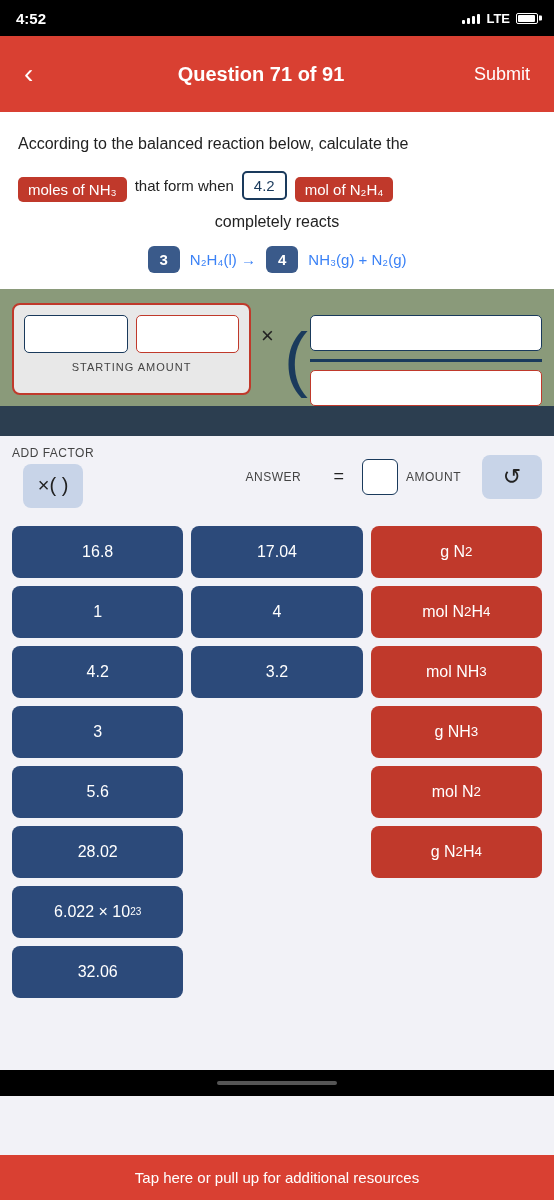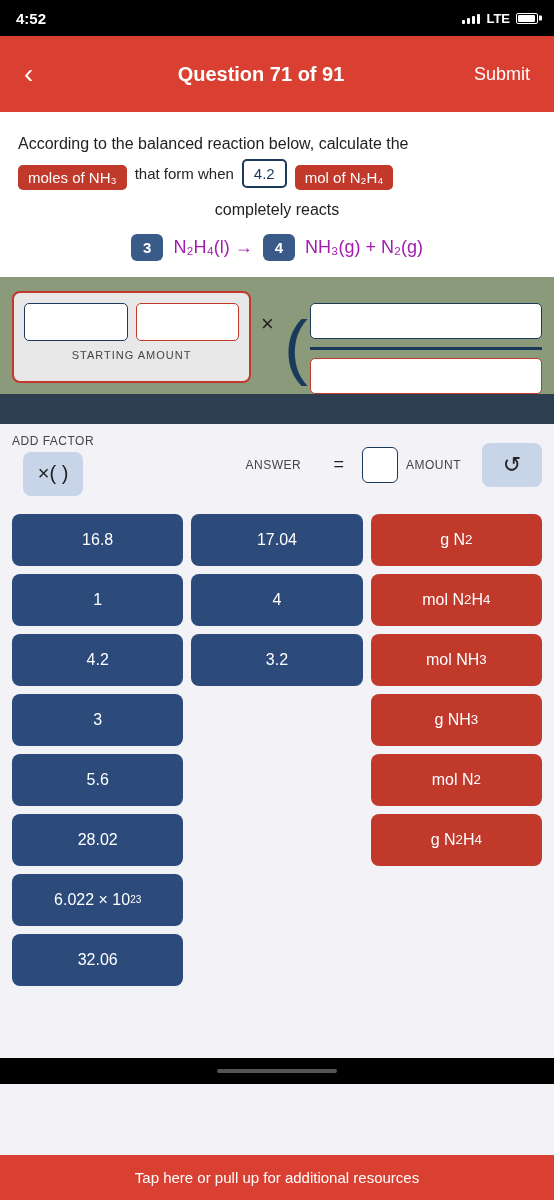--- a/index.html
+++ b/index.html
@@ -86,21 +86,21 @@
       background: #fff;
       padding: 20px 18px 16px;
     }
     .question-text {
       font-size: 16px;
       color: #222;
       line-height: 1.5;
       margin-bottom: 10px;
     }
     .question-line1 {
-      margin-bottom: 0;
+      margin-bottom: 12px;
     }
     .question-line2 {
       display: flex;
       align-items: center;
       gap: 8px;
       flex-wrap: wrap;
       margin-bottom: 8px;
     }
     .question-line3 {
       text-align: center;
@@ -139,22 +139,22 @@
     }
     .eq-badge {
       background: #3a5a8a;
       color: #fff;
       border-radius: 6px;
       padding: 5px 12px;
       font-size: 15px;
       font-weight: 600;
     }
     .eq-text {
-      font-size: 18px;
-      color: #a21caf;
+      font-size: 15px;
+      color: #3b82f6;
     }
 
     
     .calc-display {
       background: #8a9a7a;
       padding: 14px 12px 0;
       display: flex;
       align-items: flex-start;
       gap: 10px;
     }

